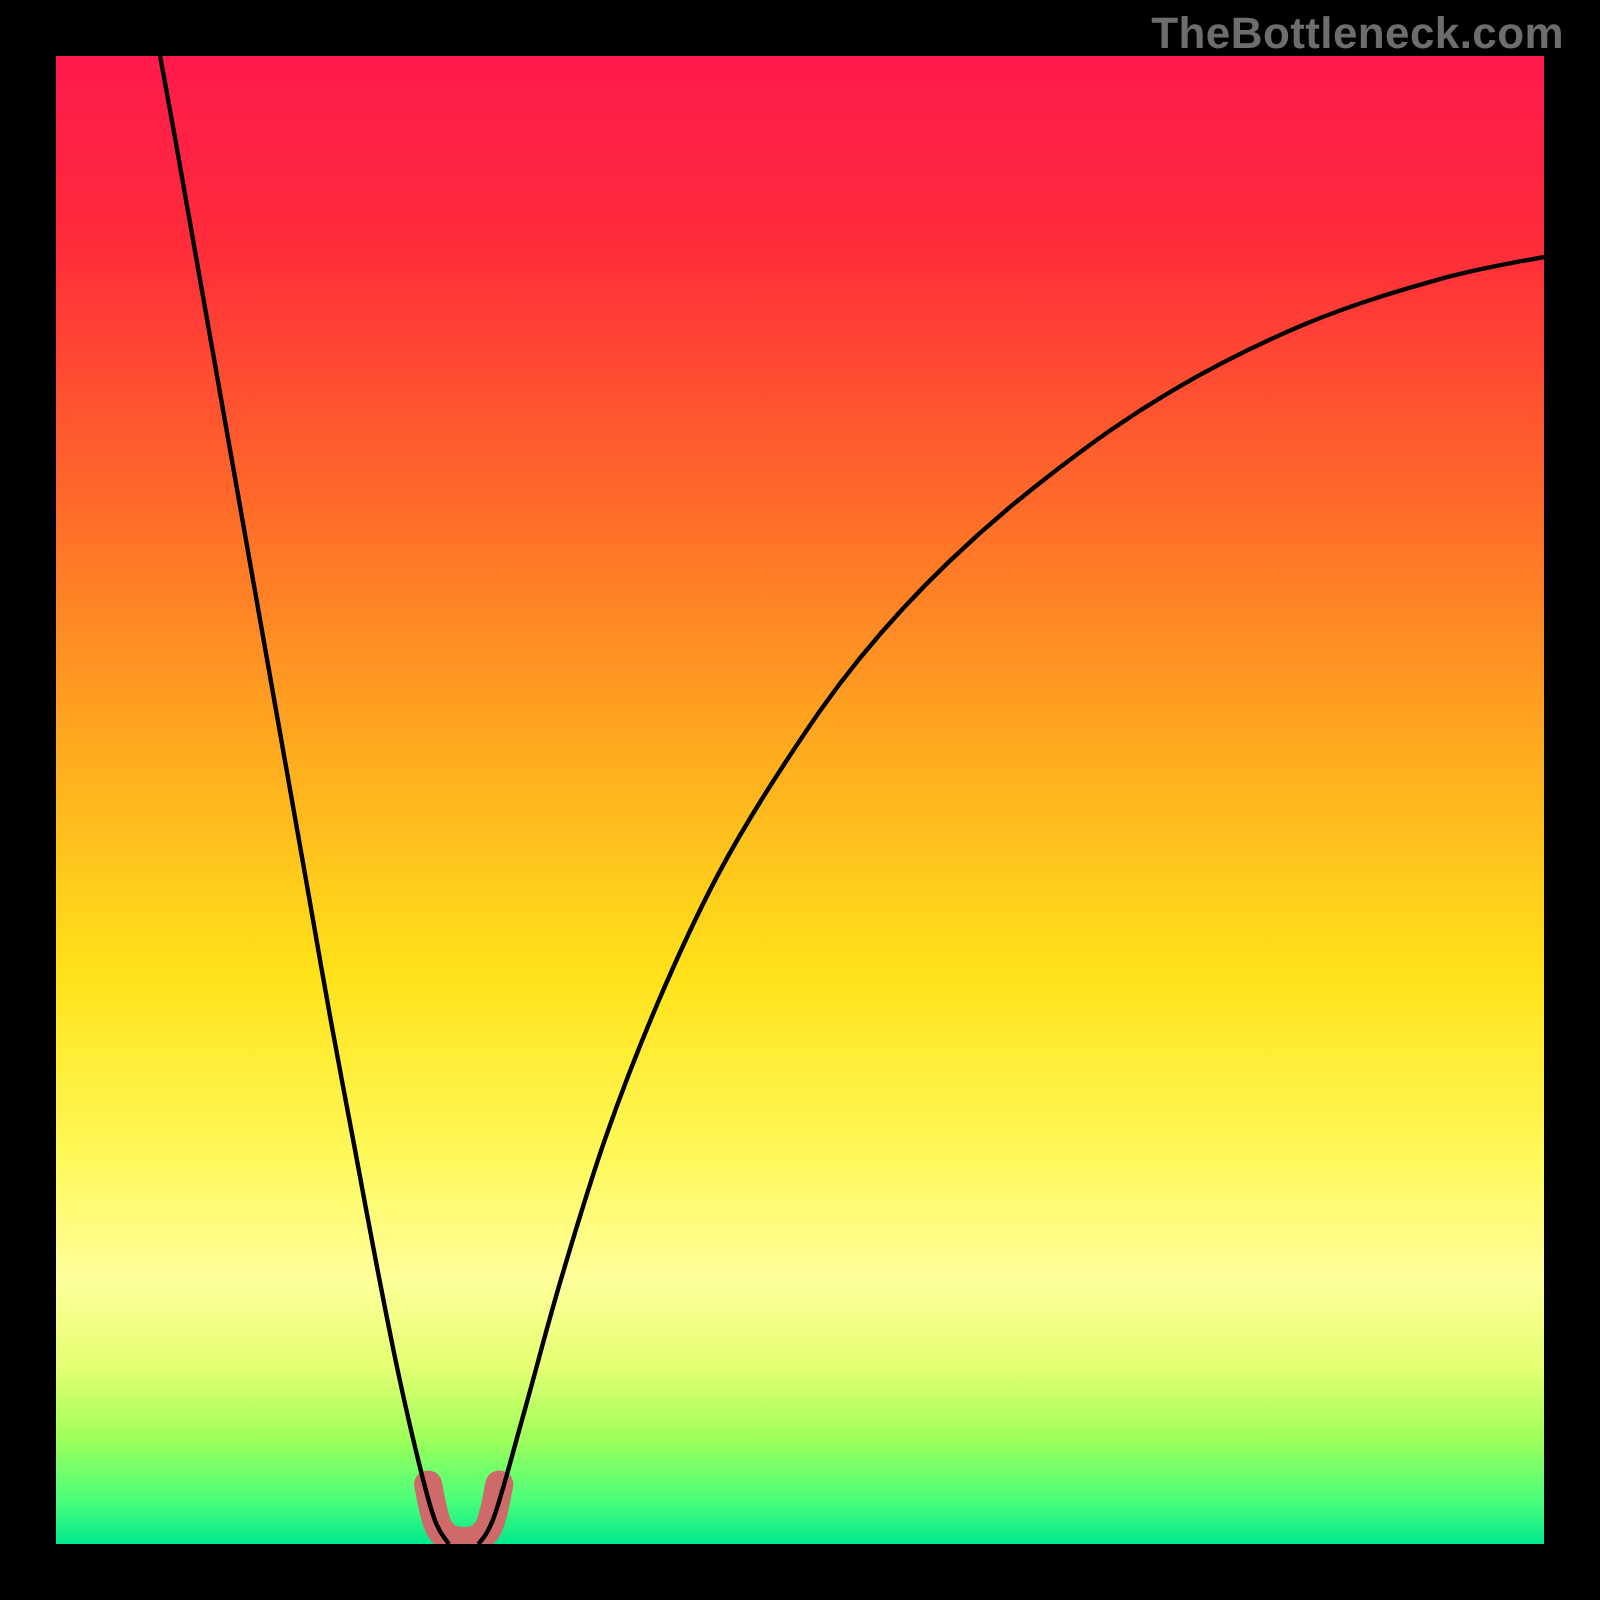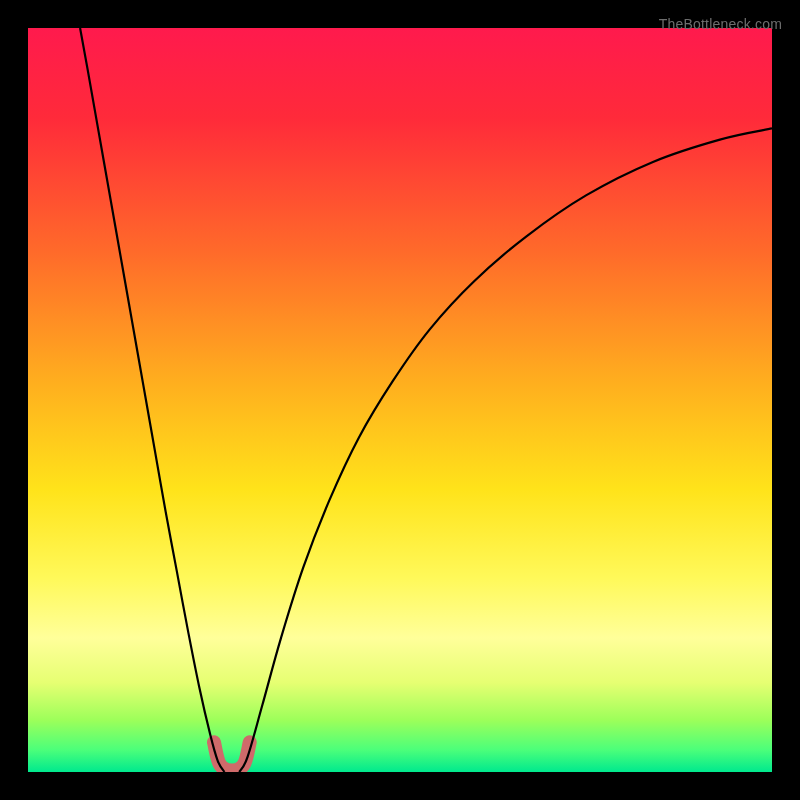--- a/index.html
+++ b/index.html
@@ -14,25 +14,25 @@
   .frame {
     position: absolute;
     top: 28px;
     left: 28px;
     width: 744px;
     height: 744px;
     background: #000;
   }
   .attribution {
     position: absolute;
-    top: 16px;
+    top: 4px;
     right: 18px;
     color: #6d6d6d;
-    font-size: 14px;
-    font-weight: 400;
+    font-size: 22px;
+    font-weight: 700;
     letter-spacing: 0.2px;
     z-index: 20;
   }
   svg {
     display: block;
     width: 744px;
     height: 744px;
   }
 </style>
 </head>

